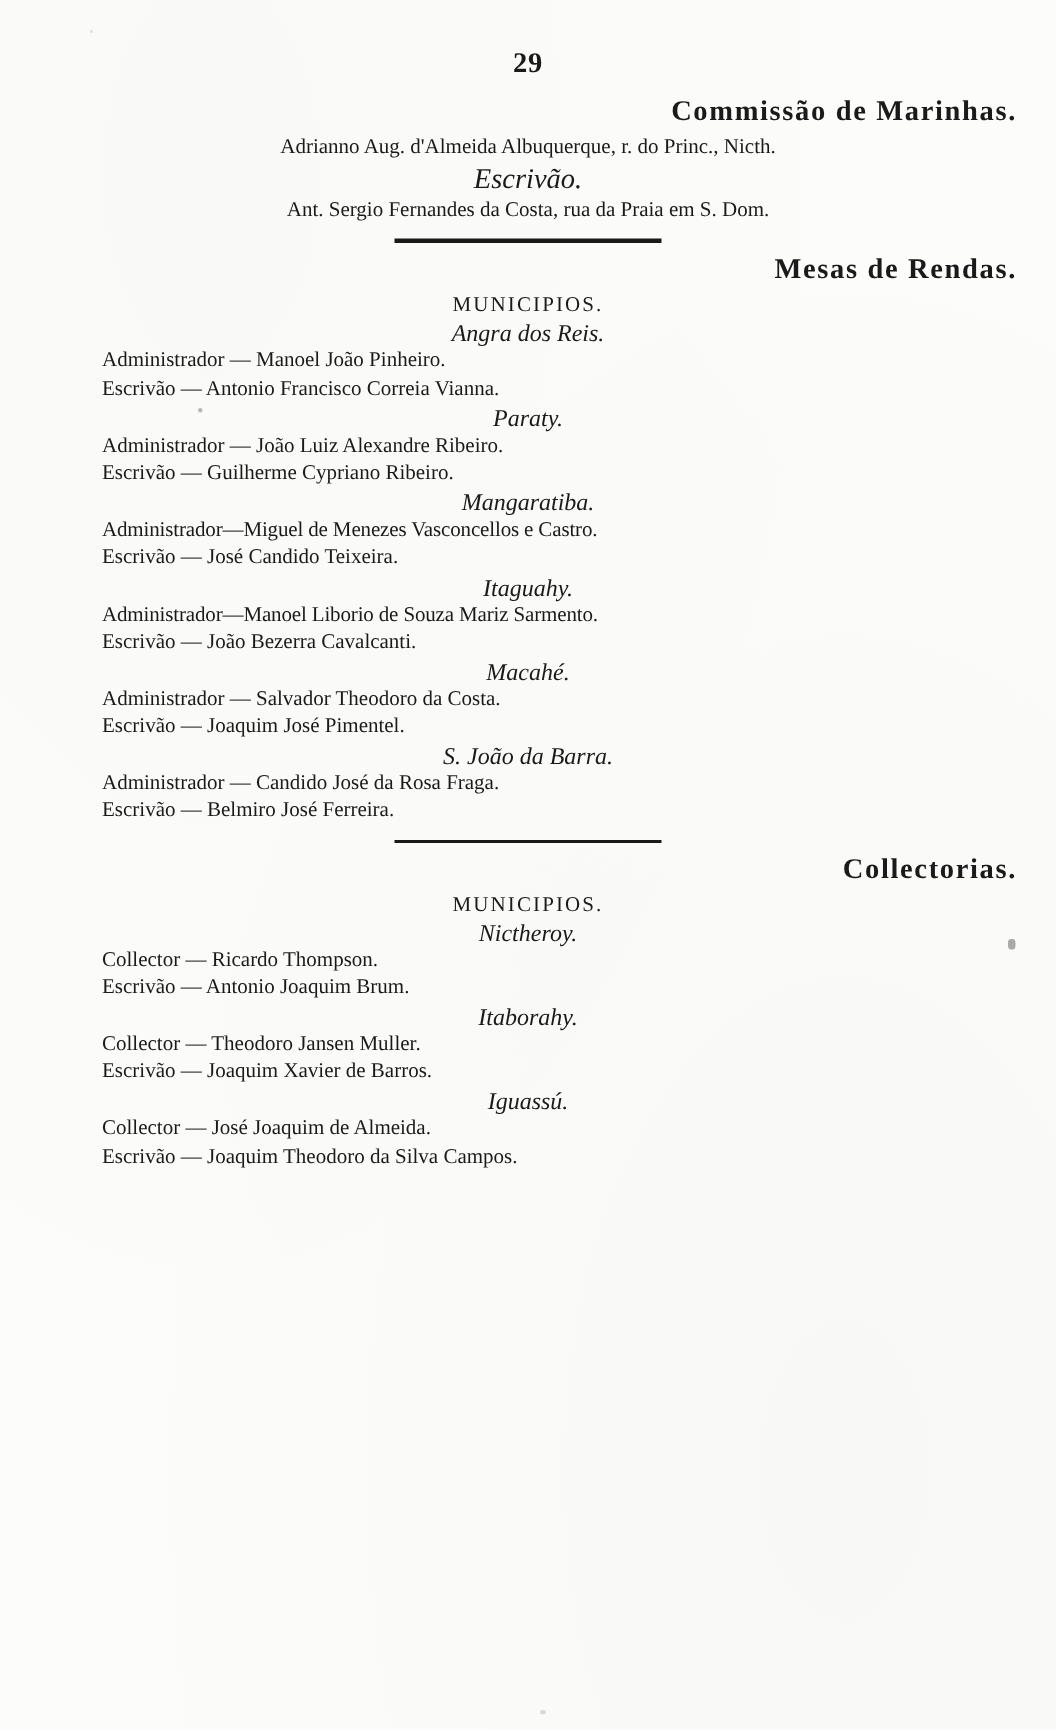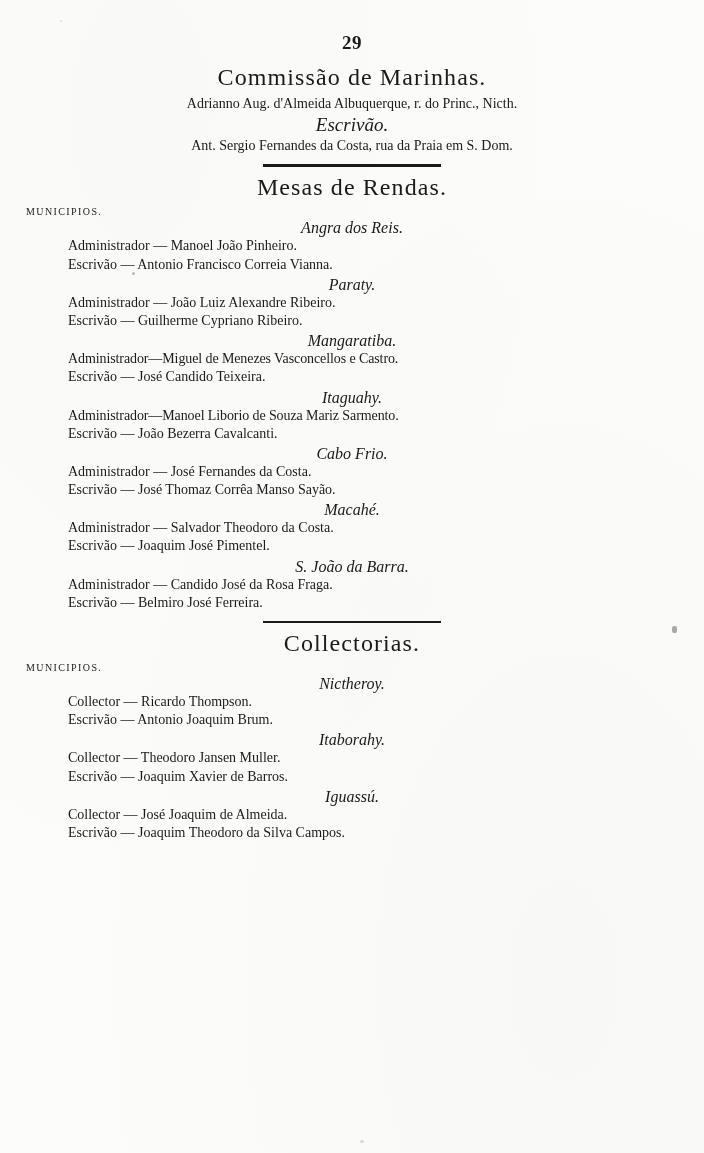--- a/index.html
+++ b/index.html
@@ -28,35 +28,35 @@
       #fcfcfa;
   }
   .pagenum {
     text-align: center;
     font-size: 19px;
     font-weight: 700;
     letter-spacing: 0.5px;
     margin: 2px 0 10px 0;
   }
   .section-head {
-    text-align: center;
-    font-weight: 400;
-    font-size: 24px;
+    text-align: right;
+    font-weight: 700;
+    font-size: 19px;
     letter-spacing: 1.1px;
     margin: 4px 0 4px 0;
   }
   .subhead-italic {
     text-align: center;
     font-style: italic;
     font-size: 19px;
     margin: 1px 0 1px 0;
   }
   .smallcaps {
-    text-align: left;
-    font-size: 10px;
+    text-align: center;
+    font-size: 14px;
     letter-spacing: 1.4px;
     margin: 5px 0 2px 0;
   }
   .line {
     font-size: 14px;
     line-height: 1.30;
     white-space: nowrap;
     margin: 0;
   }
   .line.center {
@@ -139,25 +139,20 @@
       <div class="line wide">Administrador—Miguel de Menezes Vasconcellos e Castro.</div>
       <div class="line left">Escrivão — José Candido Teixeira.</div>
     </div>
 
     <div class="blk">
       <div class="muni-name">Itaguahy.</div>
       <div class="line wide">Administrador—Manoel Liborio de Souza Mariz Sarmento.</div>
       <div class="line left">Escrivão — João Bezerra Cavalcanti.</div>
     </div>
 
-    <div class="blk">
-      <div class="muni-name">Cabo Frio.</div>
-      <div class="line left">Administrador — José Fernandes da Costa.</div>
-      <div class="line left">Escrivão — José Thomaz Corrêa Manso Sayão.</div>
-    </div>
 
     <div class="blk">
       <div class="muni-name">Macahé.</div>
       <div class="line left">Administrador — Salvador Theodoro da Costa.</div>
       <div class="line left">Escrivão — Joaquim José Pimentel.</div>
     </div>
 
     <div class="blk">
       <div class="muni-name">S. João da Barra.</div>
       <div class="line left">Administrador — Candido José da Rosa Fraga.</div>

